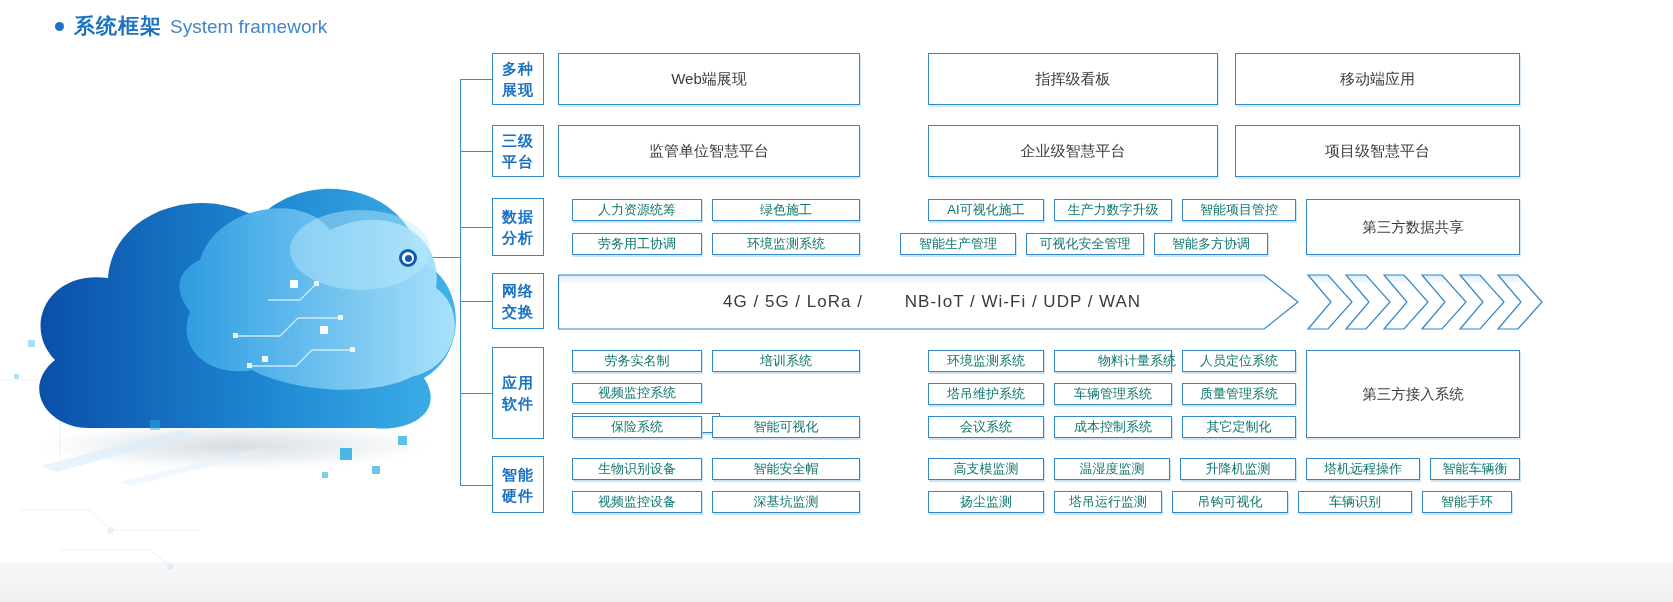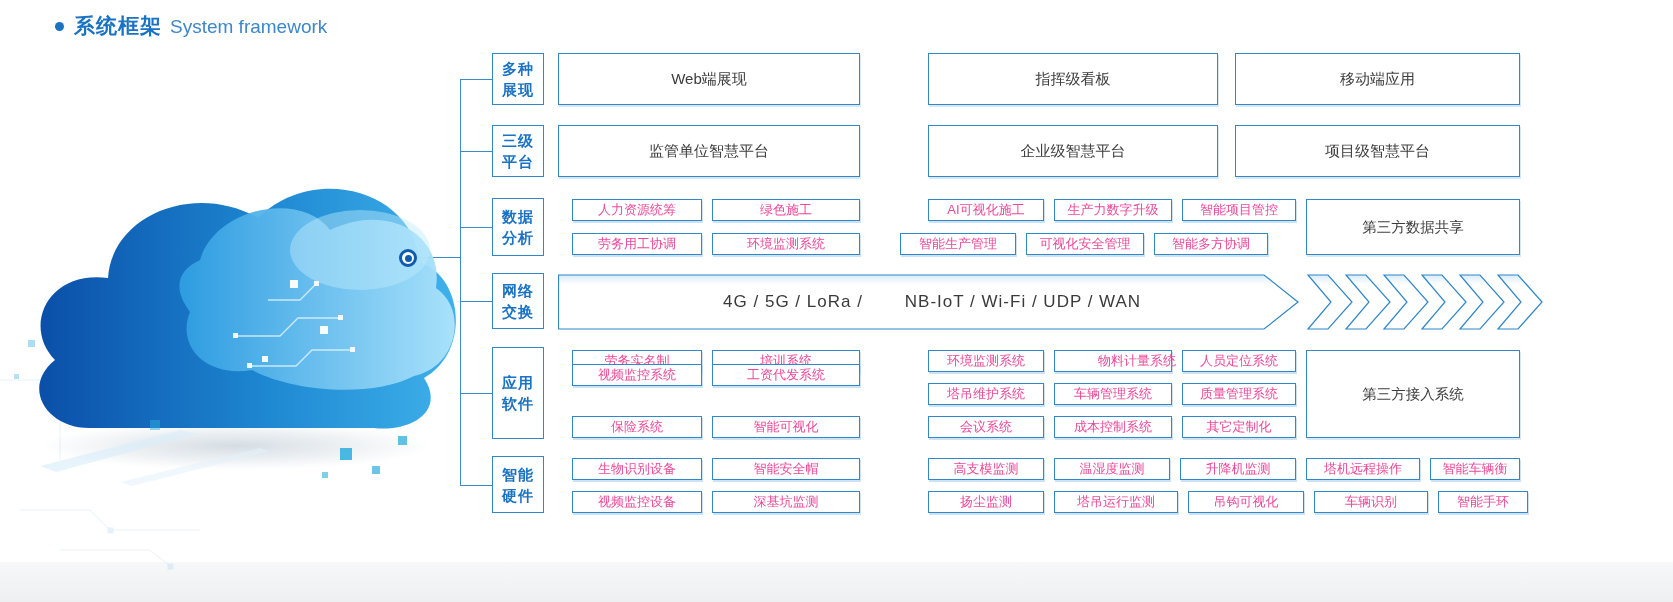--- a/index.html
+++ b/index.html
@@ -25,21 +25,21 @@
   .cat1{top:53px;height:52px;} .cat2{top:125px;height:52px;} .cat3{top:198px;height:58px;}
   .cat4{top:273px;height:56px;} .cat5{top:347px;height:92px;} .cat6{top:456px;height:57px;}
   
   .wbox{position:absolute;height:52px;border:1px solid #3287c8;background:#fff;color:#3c3c3c;
         font-size:15px;display:flex;align-items:center;justify-content:center;
         box-shadow:1px 2px 0 rgba(154,199,235,.4);}
   .w1{left:558px;width:302px;} .w2{left:928px;width:290px;} .w3{left:1235px;width:285px;}
   .rowA{top:53px;} .rowB{top:125px;}
   
   .grow{position:absolute;display:flex;gap:10px;height:22px;}
-  .sbox{height:22px;border:1px solid #3287c8;background:#fff;color:#ec4899;font-size:13px;
+  .sbox{height:22px;border:1px solid #3287c8;background:#fff;color:#0f766e;font-size:13px;
         display:flex;align-items:center;justify-content:center;white-space:nowrap;
         box-shadow:1px 2px 0 rgba(154,199,235,.5);}
   .tall{position:absolute;border:1px solid #3287c8;background:#fff;color:#3c3c3c;font-size:14.5px;
         display:flex;align-items:center;justify-content:center;box-shadow:1px 2px 0 rgba(154,199,235,.4);}
   
   .bandwrap{position:absolute;left:558px;top:274px;width:990px;height:56px;}
   .bandtext{position:absolute;top:0;height:56px;display:flex;align-items:center;justify-content:center;
             color:#3a3a3a;font-size:17px;letter-spacing:1px;}
   .bt1{left:85px;width:300px;} .bt2{left:320px;width:290px;}
   
@@ -205,21 +205,21 @@
       </g>
     </svg>
     <div class="bandtext bt1">4G / 5G / LoRa /</div>
     <div class="bandtext bt2">NB-IoT / Wi-Fi / UDP / WAN</div>
   </div>
 
   <div class="grow" style="left:572px;top:350px;">
       <div class="sbox" style="width: 130px;">劳务实名制</div>
       <div class="sbox" style="width: 148px;">培训系统</div>
     </div>
-  <div class="grow" style="left:572px;top:364px;">
+  <div class="grow" style="left:572px;top:383px;flex-direction:column;">
       <div class="sbox" style="width: 130px;">视频监控系统</div>
       <div class="sbox" style="width: 148px;">工资代发系统</div>
     </div>
   <div class="grow" style="left:572px;top:416px;">
       <div class="sbox" style="width: 130px;">保险系统</div>
       <div class="sbox" style="width: 148px; text-align: center;">智能可视化</div>
     </div>
   <div class="grow" style="left:928px;top:350px;">
       <div class="sbox" style="width: 116px;">环境监测系统</div>
       <div class="sbox" style="width: 118px; padding-left: 48px;">物料计量系统</div>
@@ -247,20 +247,20 @@
     </div>
   <div class="grow" style="left:928px;top:458px;">
       <div class="sbox" style="width: 116px;">高支模监测</div>
       <div class="sbox" style="width: 116px;">温湿度监测</div>
       <div class="sbox" style="width: 116px;">升降机监测</div>
       <div class="sbox" style="width: 114px;">塔机远程操作</div>
       <div class="sbox" style="width: 90px;">智能车辆衡</div>
     </div>
   <div class="grow" style="left:928px;top:491px;">
       <div class="sbox" style="width: 116px;">扬尘监测</div>
-      <div class="sbox" style="width: 124px; text-align: center;">塔吊运行监测</div>
+      <div class="sbox" style="width: 108px; text-align: center;">塔吊运行监测</div>
       <div class="sbox" style="width: 116px;">吊钩可视化</div>
       <div class="sbox" style="width: 114px;">车辆识别</div>
       <div class="sbox" style="width: 90px;">智能手环</div>
     </div>
 
   <div class="strip"></div>
 </div>
 
 </body></html>

